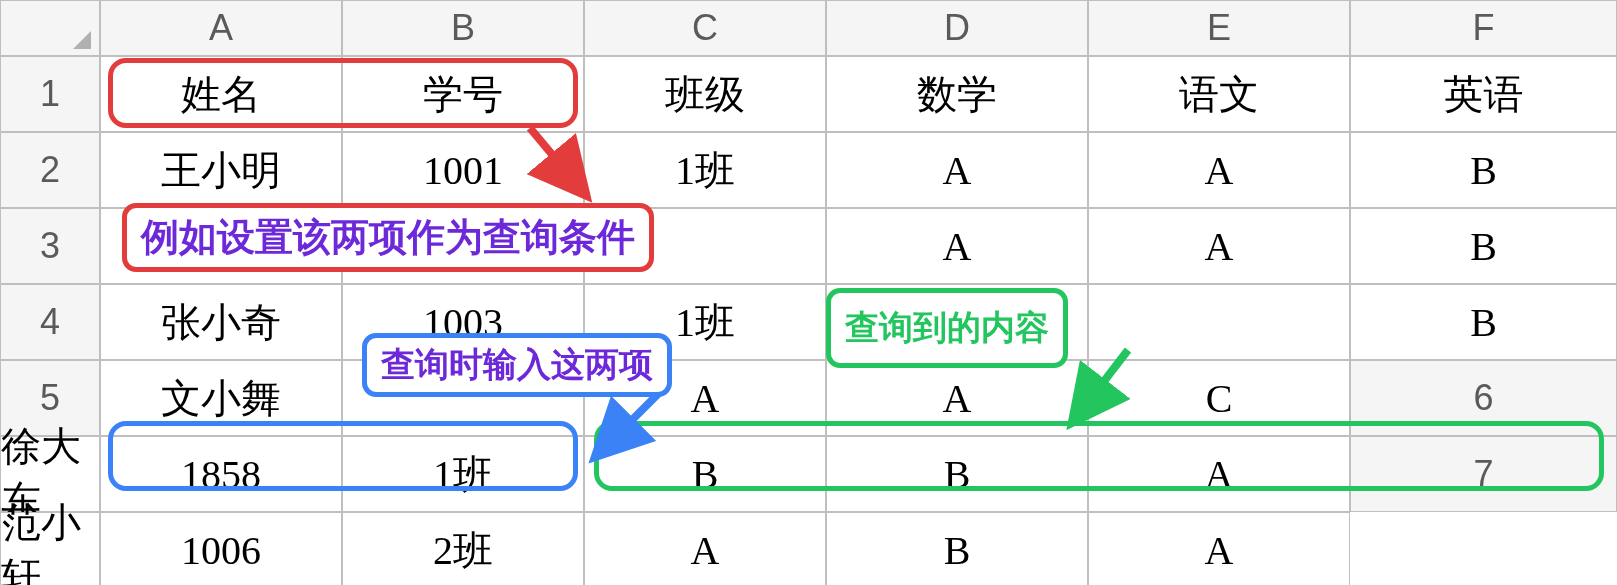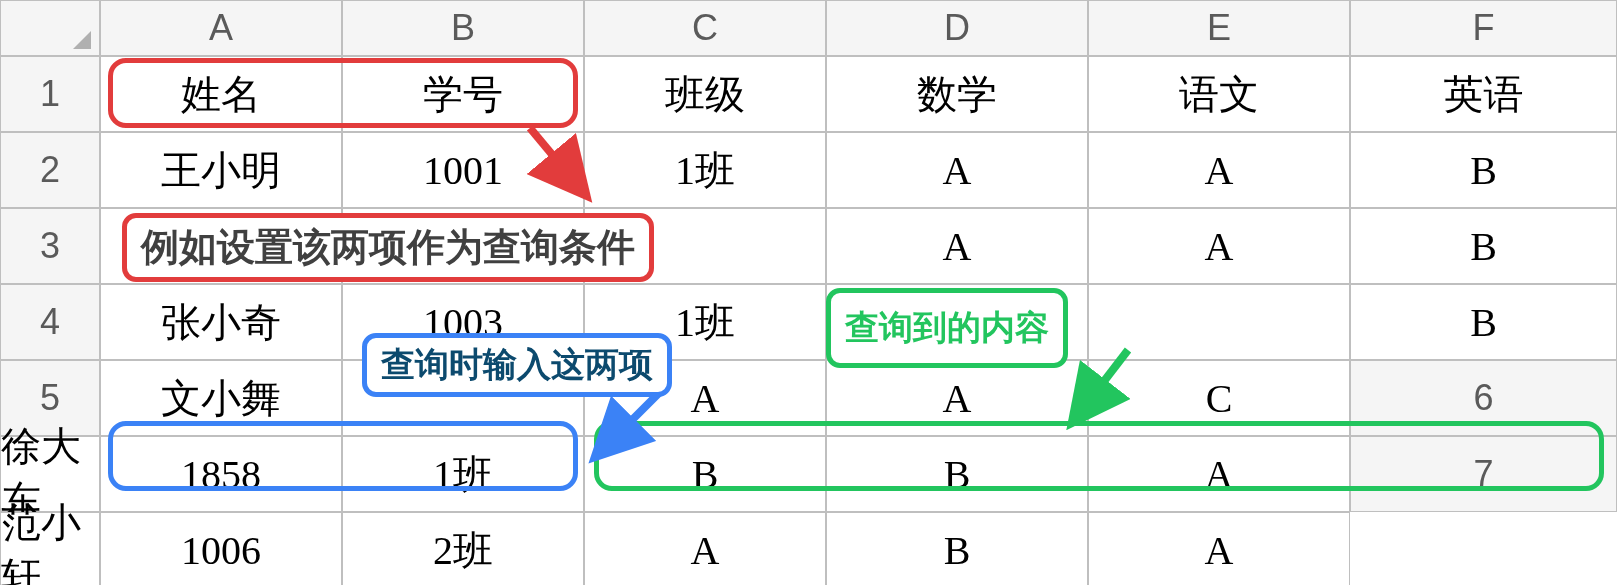--- a/index.html
+++ b/index.html
@@ -80,44 +80,43 @@
     .red-callout {
       position: absolute;
       top: 203px;
       left: 122px;
       border: 5px solid #e23c3c;
       border-radius: 14px;
       background: #fff;
       padding: 4px 14px;
       font-size: 38px;
       font-weight: bold;
-      color: #404040;
+      color: #6d28d9;
       font-family: "Microsoft YaHei", Arial, sans-serif;
       z-index: 20;
-      margin-top: 10px;
     }
     .blue-box {
       border: 5px solid #3b82f6;
       top: 421px;
       left: 108px;
       width: 470px;
       height: 70px;
       border-radius: 18px;
     }
     .blue-callout {
       position: absolute;
       top: 333px;
       left: 362px;
       border: 5px solid #3b82f6;
       border-radius: 14px;
       background: #fff;
       padding: 4px 14px;
       font-size: 34px;
       font-weight: bold;
-      color: #0c4a6e;
+      color: #6d28d9;
       font-family: "Microsoft YaHei", Arial, sans-serif;
       z-index: 20;
     }
     .green-box {
       border: 5px solid #22c55e;
       top: 421px;
       left: 594px;
       width: 1010px;
       height: 70px;
       border-radius: 18px;

